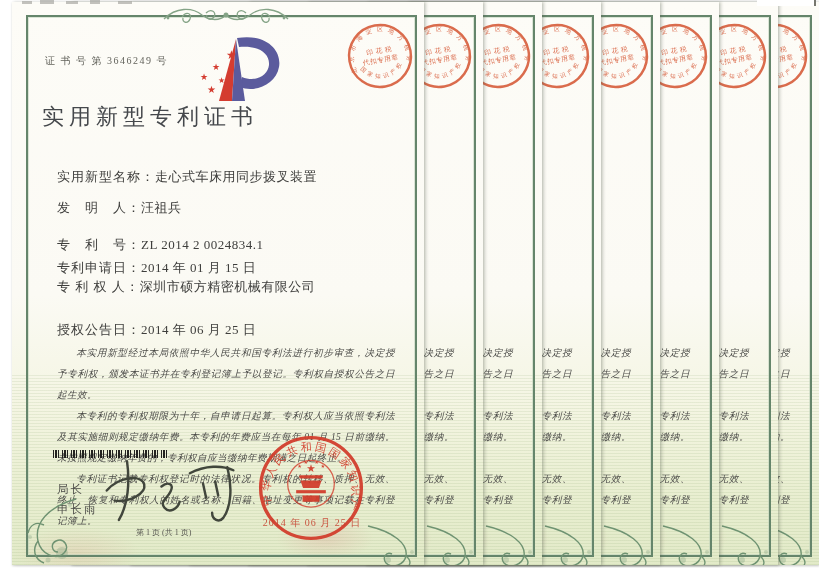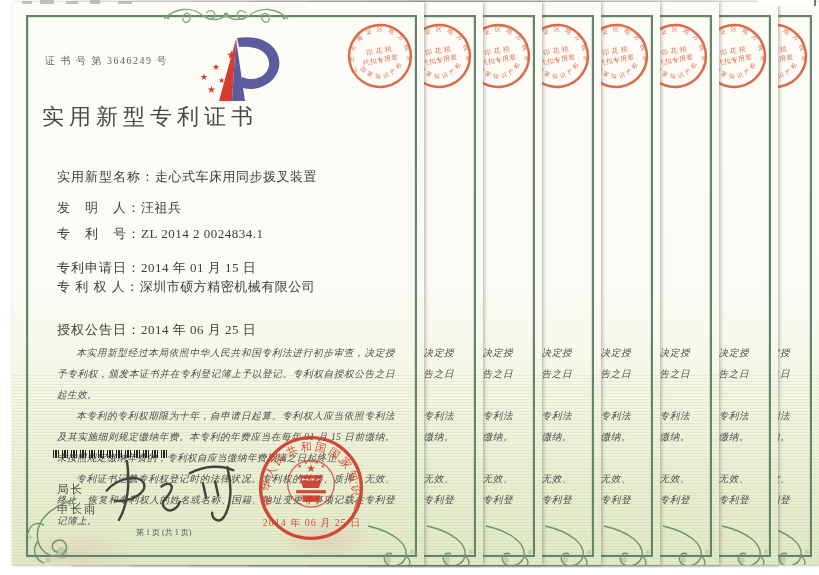--- a/index.html
+++ b/index.html
@@ -26,21 +26,21 @@
   .lace { position:absolute; left:150px; top:1px; width:128px; height:26px; z-index:2; }
   .certno { position:absolute; left:33px; top:52px; font-size:10px; letter-spacing:1.5px; color:#63635c; z-index:2; }
   .logo { position:absolute; left:180px; top:30px; width:88px; height:72px; z-index:2; }
   .logo text { font-family:"DejaVu Sans",sans-serif; }
   .title { position:absolute; left:30px; right:22px; top:100px; text-align:left;
     font-size:22px; letter-spacing:5px; color:#45484c; z-index:2; }
   .fields { position:absolute; left:45px; top:0; width:340px; z-index:2; }
   .frow { position:absolute; left:0; white-space:nowrap; font-size:13px; color:#3e3e3c; }
   .frow .flabel { letter-spacing:1px; }
   .frow .fvalue { letter-spacing:.5px; }
-  .f0{top:166px}.f1{top:197px}.f2{top:223px}.f3{top:257px}.f4{top:276px}.f5{top:319px}
+  .f0{top:166px}.f1{top:197px}.f2{top:234px}.f3{top:257px}.f4{top:276px}.f5{top:319px}
   .paras { position:absolute; left:45px; top:340px; width:338px; z-index:2;
     font-size:9.6px; line-height:21px; color:#4b4b48; font-style:italic;
     text-align:justify; letter-spacing:.4px; }
   .paras p { text-indent:2em; }
   .barcode { position:absolute; left:41px; top:448px; width:116px; height:8px; z-index:2;
     background:repeating-linear-gradient(90deg,#22221f 0 1px,transparent 1px 2px,#22221f 2px 4px,
       transparent 4px 5px,#22221f 5px 6px,transparent 6px 9px); }
   .issuer-title { position:absolute; left:45px; top:480px; font-size:11.5px; color:#4c4c48;
     font-family:Liberation Serif, serif; letter-spacing:2px; z-index:2; }
   .issuer-name  { position:absolute; left:45px; top:500px; font-size:11.5px; color:#4c4c48;

